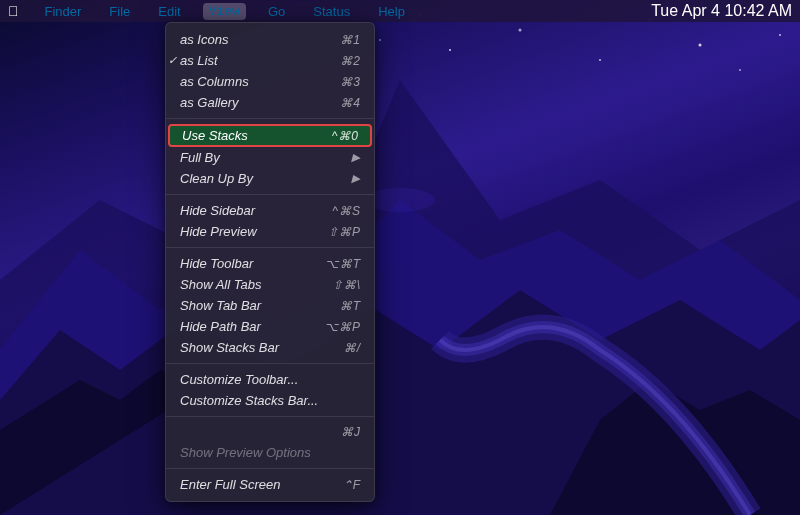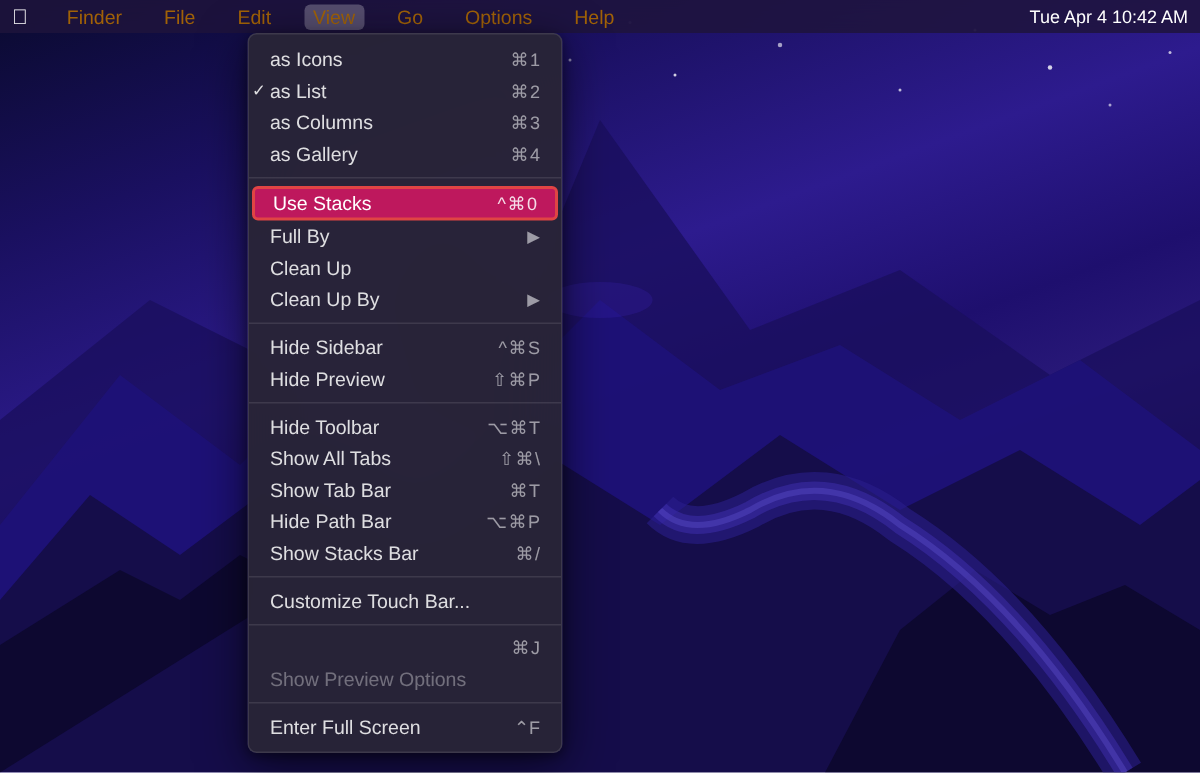--- a/index.html
+++ b/index.html
@@ -42,79 +42,81 @@
       gap: 16px;
     }
 
     .apple-logo {
       font-size: 14px;
       color: #fff;
       margin-right: 4px;
     }
 
     .menu-item-bar {
-      color: #a16207;
+      color: #0369a1;
       font-size: 13px;
       font-weight: 500;
       padding: 1px 6px;
       border-radius: 4px;
       cursor: pointer;
     }
 
     .menu-item-bar.active {
       background: rgba(255,255,255,0.25);
+      font-family: Liberation Mono, monospace;
     }
 
     .menubar-right {
       margin-left: auto;
       display: flex;
       align-items: center;
       gap: 12px;
       color: #fff;
-      font-size: 12px;
+      font-size: 16px;
     }
 
     
     .dropdown-menu {
       position: absolute;
       top: 22px;
       left: 165px;
       width: 210px;
       background: rgba(40, 36, 55, 0.97);
       backdrop-filter: blur(20px);
       border-radius: 6px;
       box-shadow: 0 8px 32px rgba(0,0,0,0.6), 0 2px 8px rgba(0,0,0,0.4);
       padding: 4px 0;
       z-index: 200;
       border: 1px solid rgba(255,255,255,0.1);
     }
 
     .menu-section {
       padding: 2px 0;
+      font-style: italic;
     }
 
     .menu-divider {
       height: 1px;
       background: rgba(255,255,255,0.1);
       margin: 3px 0;
     }
 
     .menu-row {
       display: flex;
       align-items: center;
       padding: 3px 14px;
       color: rgba(255,255,255,0.85);
       font-size: 13px;
       cursor: pointer;
       position: relative;
       min-height: 20px;
     }
 
     .menu-row.highlighted {
-      background: #be185d;
+      background: #14532d;
       border: 2px solid #e04444;
       border-radius: 4px;
       margin: 0 2px;
       padding: 2px 12px;
       color: #fff;
     }
 
     .menu-row.disabled {
       color: rgba(255,255,255,0.35);
       cursor: default;
@@ -195,21 +197,21 @@
 </div>
 
 <div class="menubar">
   <div class="menubar-left">
     <span class="apple-logo"></span>
     <span class="menu-item-bar">Finder</span>
     <span class="menu-item-bar">File</span>
     <span class="menu-item-bar">Edit</span>
     <span class="menu-item-bar active">View</span>
     <span class="menu-item-bar">Go</span>
-    <span class="menu-item-bar">Options</span>
+    <span class="menu-item-bar">Status</span>
     <span class="menu-item-bar">Help</span>
   </div>
   <div class="menubar-right">
     <span>Tue Apr 4 10:42 AM</span>
   </div>
 </div>
 
 <div class="dropdown-menu">
 
   <div class="menu-section">
@@ -237,23 +239,20 @@
   <div class="menu-section">
     <div class="menu-row highlighted">
       <span>Use Stacks</span>
       <span class="shortcut">^<span class="kbd">⌘</span>0</span>
     </div>
     <div class="menu-row">
       <span>Full By</span>
       <span class="arrow">▶</span>
     </div>
     <div class="menu-row">
-      <span>Clean Up</span>
-    </div>
-    <div class="menu-row">
       <span>Clean Up By</span>
       <span class="arrow">▶</span>
     </div>
   </div>
 
   <div class="menu-divider"></div>
 
   <div class="menu-section">
     <div class="menu-row">
       <span>Hide Sidebar</span>
@@ -287,21 +286,24 @@
     <div class="menu-row">
       <span>Show Stacks Bar</span>
       <span class="shortcut"><span class="kbd">⌘</span>/</span>
     </div>
   </div>
 
   <div class="menu-divider"></div>
 
   <div class="menu-section">
     <div class="menu-row">
-      <span>Customize Touch Bar...</span>
+      <span>Customize Toolbar...</span>
+    </div>
+    <div class="menu-row">
+      <span>Customize Stacks Bar...</span>
     </div>
   </div>
 
   <div class="menu-divider"></div>
 
   <div class="menu-section">
     <div class="menu-row">
       <span class="shortcut"><span class="kbd">⌘</span>J</span>
     </div>
     <div class="menu-row disabled">

